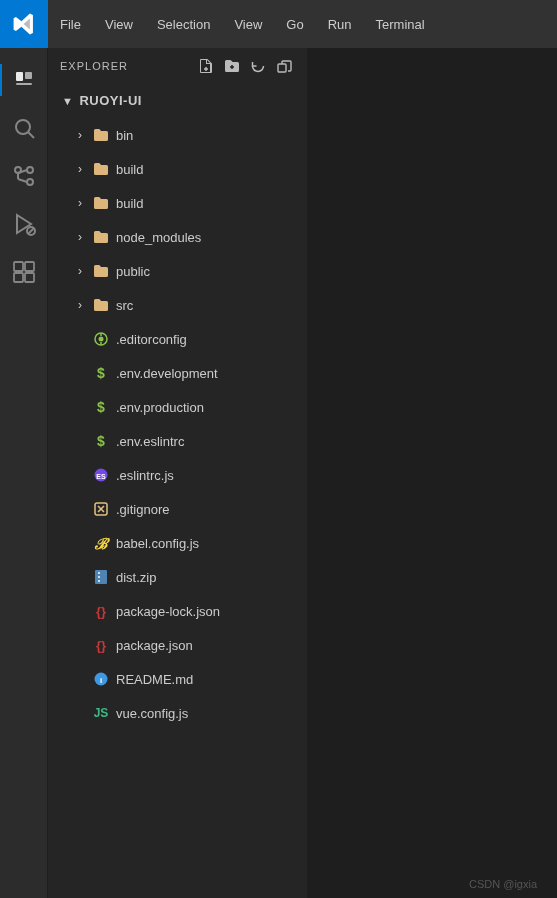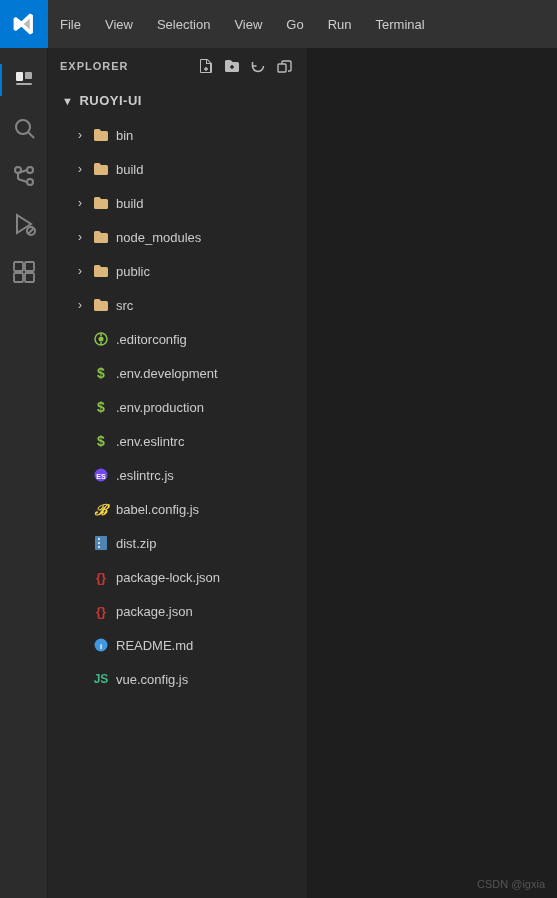--- a/index.html
+++ b/index.html
@@ -105,21 +105,21 @@
       overflow: hidden;
       flex-shrink: 0;
       border-right: 1px solid #1e1e1e;
     }
     .sidebar-header {
       height: 35px;
       display: flex;
       align-items: center;
       padding: 0 12px;
       font-size: 11px;
-      font-weight: 700;
+      font-weight: 400;
       color: #bbbbbb;
       letter-spacing: 1px;
       text-transform: uppercase;
       flex-shrink: 0;
     }
     .sidebar-actions {
       display: flex;
       align-items: center;
       gap: 4px;
       margin-left: auto;
@@ -225,21 +225,21 @@
     .icon-babel { color: #f9d849; }
     .icon-distzip { color: #81c4f8; }
     .icon-pkglock { color: #cb3837; }
     .icon-pkg { color: #cb3837; }
     .icon-readme { color: #42a5f5; }
     .icon-vue { color: #41b883; }
 
     .watermark {
       position: absolute;
       bottom: 8px;
-      right: 12px;
+      right: 20px;
       font-size: 11px;
       color: #555;
       pointer-events: none;
     }
   </style>
 </head>
 <body>
 
 <div class="titlebar">
   <div class="titlebar-logo">
@@ -444,20 +444,31 @@
           <span class="chevron" style="opacity:0">›</span>
           <span class="file-icon icon-eslintrc">
             <svg width="16" height="16" viewBox="0 0 16 16">
               <circle cx="8" cy="8" r="6.5" fill="#7c4dff" opacity="0.9"></circle>
               <text x="8" y="11.5" text-anchor="middle" fill="white" font-size="7" font-weight="bold">ES</text>
             </svg>
           </span>
           <span class="file-name">.eslintrc.js</span>
         </div>
 
+        <div class="tree-item">
+          <span class="chevron" style="opacity:0">›</span>
+          <span class="file-icon icon-gitignore">
+            <svg width="16" height="16" viewBox="0 0 16 16">
+              <rect x="2" y="2" width="12" height="12" rx="2" fill="none" stroke="#e0c080" stroke-width="1.5"></rect>
+              <line x1="5" y1="5" x2="11" y2="11" stroke="#e0c080" stroke-width="1.5"></line>
+              <line x1="11" y1="5" x2="5" y2="11" stroke="#e0c080" stroke-width="1.5"></line>
+            </svg>
+          </span>
+          <span class="file-name">.gitignore</span>
+        </div>
 
         <div class="tree-item">
           <span class="chevron" style="opacity:0">›</span>
           <span class="file-icon icon-babel" style="font-size:15px;font-weight:bold;font-style:italic;font-family:Georgia,serif;color:#f9d849;">ℬ</span>
           <span class="file-name">babel.config.js</span>
         </div>
 
         <div class="tree-item">
           <span class="chevron" style="opacity:0">›</span>
           <span class="file-icon icon-distzip">

